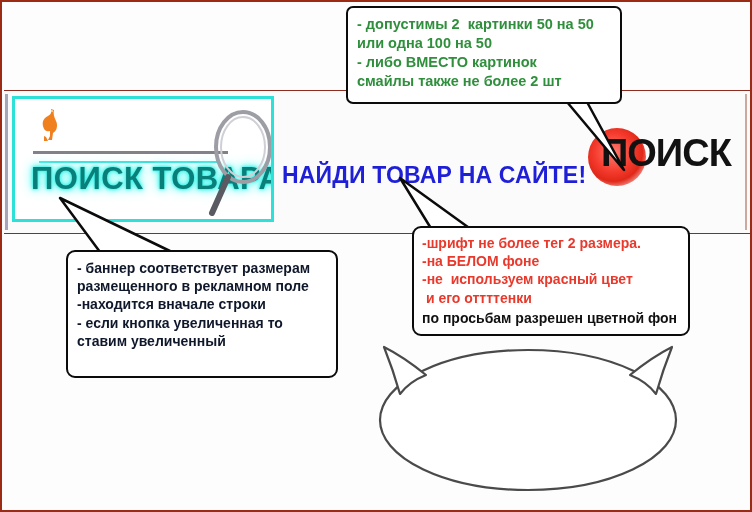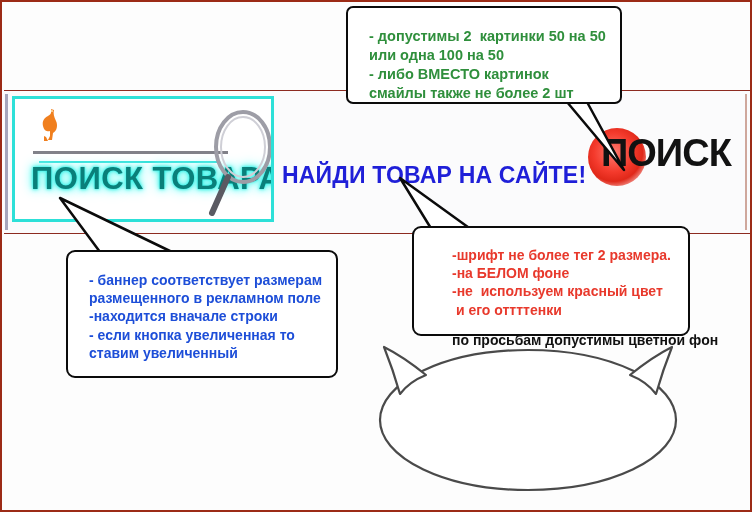--- a/index.html
+++ b/index.html
@@ -152,21 +152,21 @@
   
   .callout {
     position: absolute;
     box-sizing: border-box;
     background: #ffffff;
     border: 2.5px solid #0b0b0b;
     border-radius: 9px;
     padding: 7px 9px;
   }
   .callout p {
-    margin: 12px;
+    margin: 0;
     line-height: 1.30;
     white-space: pre;
   }
 
   .callout-top {
     left: 344px;
     top: 4px;
     width: 276px;
     height: 98px;
     border-radius: 7px;
@@ -178,32 +178,32 @@
     font-family: "Liberation Sans", sans-serif;
   }
 
   .callout-left {
     left: 64px;
     top: 248px;
     width: 272px;
     height: 128px;
   }
   .callout-left p {
-    color: #1d4ed8;
+    color: #0f172a;
     font-size: 14px;
     font-weight: bold;
     font-family: "Liberation Sans", sans-serif;
   }
 
   .callout-right {
     left: 410px;
     top: 224px;
     width: 278px;
     height: 110px;
-    padding: 6px 26px;
+    padding: 6px 8px;
   }
   .callout-right p.red {
     color: #e8392c;
     font-size: 14px;
     font-weight: bold;
     font-family: "Liberation Sans", sans-serif;
   }
   .callout-right p.black {
     color: #111111;
     font-size: 14px;
@@ -294,17 +294,17 @@
 -находится вначале строки
 - если кнопка увеличенная то
 ставим увеличенный</p>
   </div>
 
   <div class="callout callout-right">
     <p class="red">-шрифт не более тег 2 размера.
 -на БЕЛОМ фоне
 -не  используем красный цвет
  и его оттттенки</p>
-    <p class="black">по просьбам допустимы цветной фон</p>
+    <p class="black">по просьбам разрешен цветной фон</p>
   </div>
 
 
 </div>
 
 </body></html>

